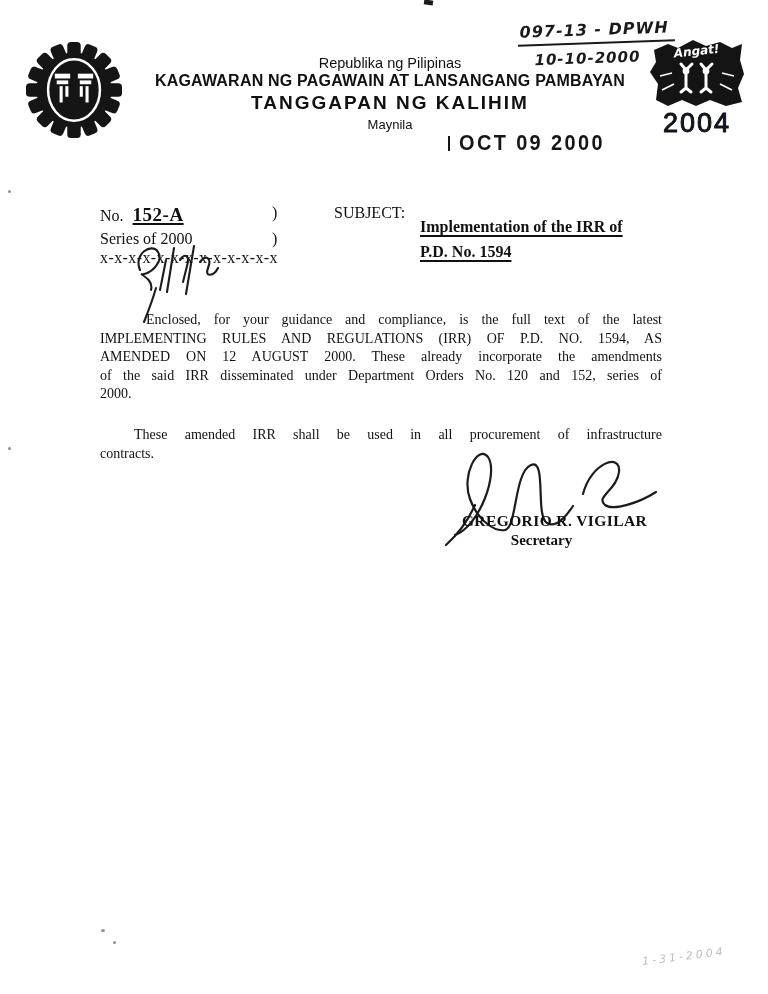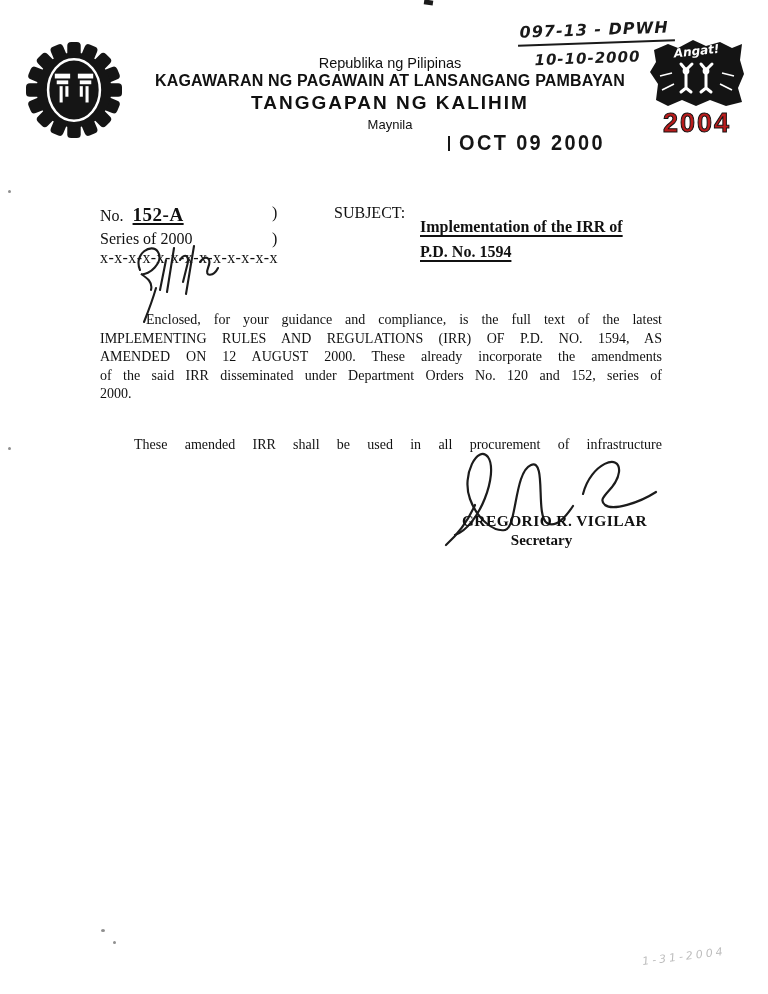--- a/index.html
+++ b/index.html
@@ -16,22 +16,22 @@
   .hand-top .l2{font-size:15px;margin:5px 0 0 16px;letter-spacing:1px;}
   .faint-note{
     position:absolute;left:642px;top:950px;transform:rotate(-7deg);
     font-family:"DejaVu Sans",sans-serif;font-style:italic;font-size:11px;
     color:#9a9a9a;opacity:.65;letter-spacing:3px;
   }
   
   .seal{position:absolute;left:26px;top:42px;}
   .angat{position:absolute;left:646px;top:40px;width:102px;text-align:center;}
   .angat .year{
-    font-family:"Liberation Sans",sans-serif;font-weight:700;font-size:27px;
-    letter-spacing:2px;color:#b91c1c;line-height:1;margin-top:-2px;
+    font-family:"Liberation Sans",sans-serif;font-weight:400;font-size:27px;
+    letter-spacing:2px;color:#0f172a;line-height:1;margin-top:-2px;
     -webkit-text-stroke:1px #111;
   }
   .hdr{position:absolute;left:12px;top:55px;width:756px;text-align:center;
        font-family:"Liberation Sans",sans-serif;color:#111;}
   .hdr .republic{font-size:14.5px;}
   .hdr .dept{font-size:16px;font-weight:bold;margin-top:1px;letter-spacing:.2px;}
   .hdr .office{font-size:19px;font-weight:900;margin-top:2px;letter-spacing:2px;}
   .hdr .city{font-size:13px;margin-top:3px;}
   
   .stamp{position:absolute;left:448px;top:131px;display:flex;align-items:center;
@@ -53,21 +53,21 @@
   .subject-label{position:absolute;left:334px;top:204px;font-size:16px;}
   .subject{position:absolute;left:420px;top:203px;width:245px;font-size:16px;font-weight:bold;margin-top:15px;}
   .subject .s1,.subject .s2{text-decoration:underline;text-decoration-thickness:2px;text-underline-offset:3px;display:inline-block;}
   .subject .s2{margin-top:7px;}
   
   .body-text{position:absolute;left:100px;top:311px;width:562px;font-size:14px;line-height:18.6px;}
   .jline{text-align:justify;text-align-last:justify;}
   .lastline{text-align:left;}
   .ind1{padding-left:46px;}
   .ind2{padding-left:34px;}
-  .para2{margin-top:32px;}
+  .para2{margin-top:22px;}
   
   .sig-ink{position:absolute;left:441px;top:447px;pointer-events:none;}
   .signatory{position:absolute;left:432px;top:512px;width:245px;text-align:center;}
   .signatory .nm{font-size:15.5px;font-weight:bold;letter-spacing:.4px;}
   .signatory .tt{font-size:15px;font-weight:bold;margin-top:2px;margin-right:26px;}
   
   .speck{position:absolute;background:#8f8f8f;border-radius:50%;}
   .smudge-top{position:absolute;left:424px;top:0;width:9px;height:5px;background:#1b1b1b;transform:rotate(8deg);}
 </style>
 </head>
@@ -187,20 +187,21 @@
   <div class="body-text">
     <div>
       <div class="jline ind1">Enclosed, for your guidance and compliance, is the full text of the latest</div>
       <div class="jline">IMPLEMENTING RULES AND REGULATIONS (IRR) OF P.D. NO. 1594, AS</div>
       <div class="jline">AMENDED ON 12 AUGUST 2000.  These  already incorporate the amendments</div>
       <div class="jline">of the said IRR disseminated under Department Orders No. 120 and 152, series of</div>
       <div class="lastline">2000.</div>
     </div>
     <div class="para2">
       <div class="jline ind2">These amended IRR shall be used in all procurement of infrastructure</div>
+      <div class="lastline">contracts.</div>
     </div>
   </div>
 
   <svg class="sig-ink" width="235" height="100" viewBox="0 0 235 100">
     <g stroke="#1c1c1c" stroke-width="2.2" fill="none" stroke-linecap="round">
       <path d="M14,88 C38,80 58,26 47,10 C37,-3 20,28 29,52 C37,74 54,85 64,83"></path>
       <path d="M64,83 C76,81 73,25 90,18 C106,11 94,69 106,76 C114,81 124,71 132,59"></path>
       <path d="M142,47 C150,16 180,5 178,25 C176,43 154,50 164,58 C172,64 198,56 215,45"></path>
       <path d="M34,58 C26,76 15,89 5,98"></path>
     </g>

